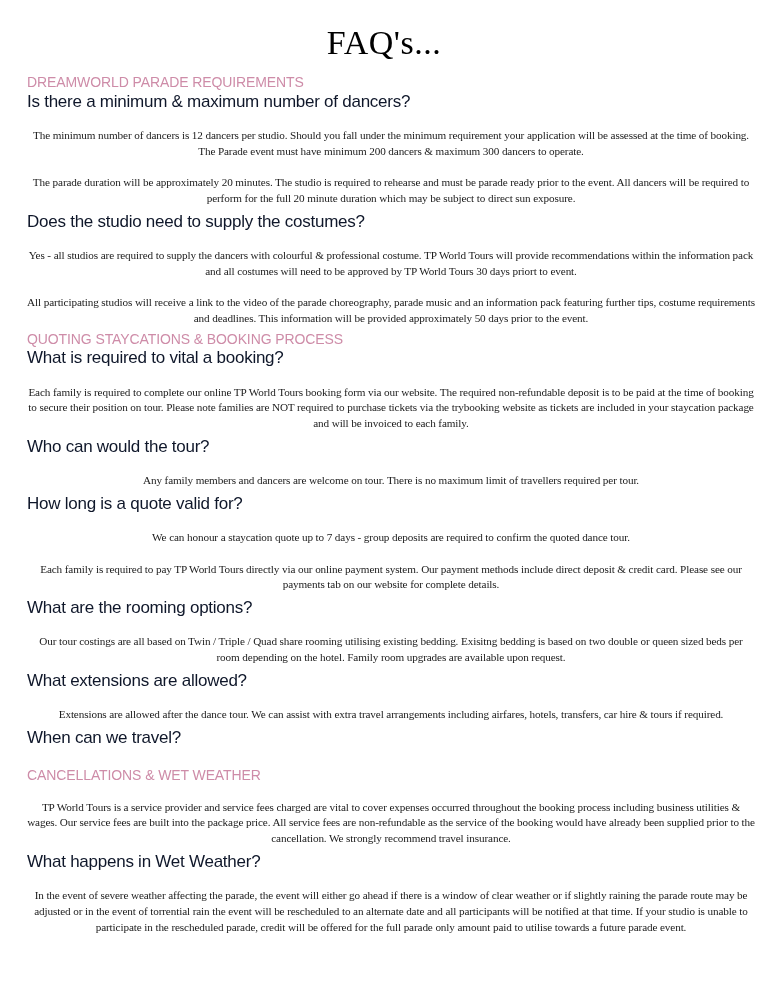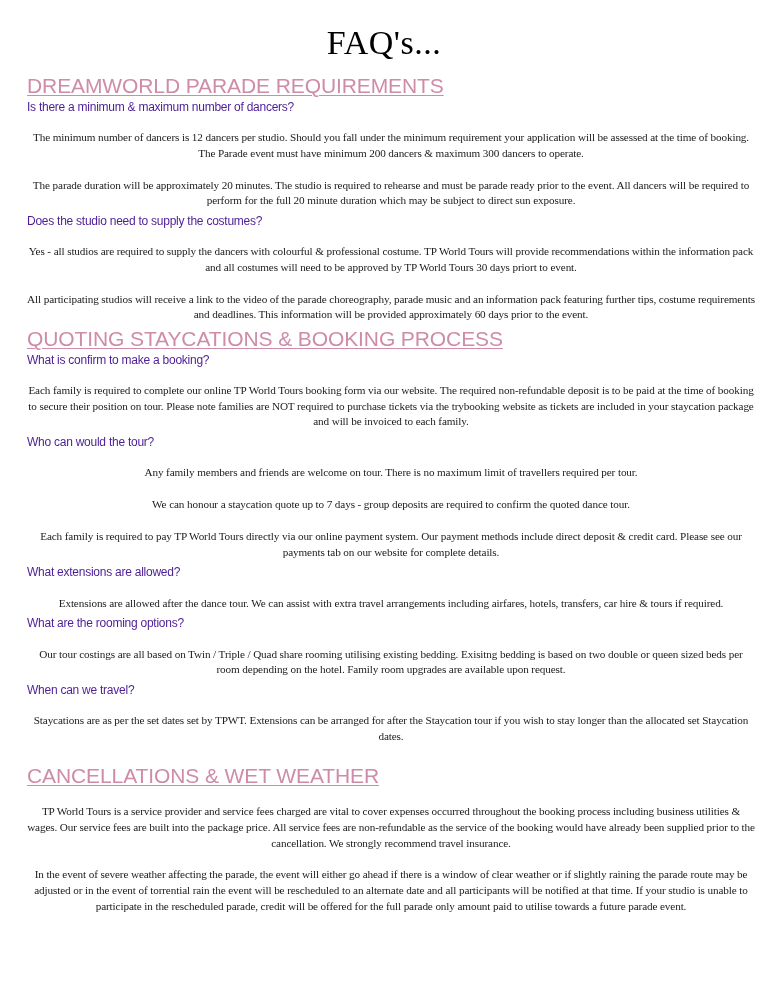--- a/index.html
+++ b/index.html
@@ -29,41 +29,40 @@
     font-weight: 400;
     text-align: center;
     color: #000000;
     letter-spacing: 0.5px;
     padding-top: 26px;
     padding-right: 14px;
     margin: 0 0 14px 0;
   }
   .section-heading {
     font-family: "Liberation Sans", sans-serif;
-    font-size: 21px;
+    font-size: 14px;
     line-height: 1.18;
     font-weight: 400;
     color: #ce8ca8;
-    text-decoration: underline;
     text-decoration-thickness: 1px;
     text-underline-offset: 2px;
     margin: 0;
     padding: 0;
     letter-spacing: -0.1px;
     white-space: nowrap;
   }
   .section-heading.spaced {
     margin-top: 19px;
   }
   .question {
     font-family: "Liberation Sans", sans-serif;
-    font-size: 12px;
+    font-size: 17px;
     line-height: 1.2;
     font-weight: 400;
-    color: #4c1d95;
+    color: #0f172a;
     margin: 1px 0 1px 0;
     letter-spacing: -0.25px;
     white-space: nowrap;
   }
   .answer {
     font-family: Liberation Serif, serif;
     font-size: 11.2px;
     line-height: 1.40;
     font-weight: 400;
     color: #1a1a1a;
@@ -104,66 +103,67 @@
       <p class="answer">The parade duration will be approximately 20 minutes. The studio is required to rehearse and must be parade ready prior to the event. All dancers will be required to perform for the full 20 minute duration which may be subject to direct sun exposure.</p>
     </div>
 
 
     <div class="qa-block">
       <h3 class="question">Does the studio need to supply the costumes?</h3>
       <p class="answer">Yes - all studios are required to supply the dancers with colourful &amp; professional costume. TP World Tours will provide recommendations within the information pack and all costumes will need to be approved by TP World Tours 30 days priort to event.</p>
     </div>
 
     <div class="qa-block">
-      <p class="answer">All participating studios will receive a link to the video of the parade choreography, parade music and an information pack featuring further tips, costume requirements and deadlines. This information will be provided approximately 60 days prior to the event.</p>
+      <p class="answer">All participating studios will receive a link to the video of the parade choreography, parade music and an information pack featuring further tips, costume requirements and deadlines. This information will be provided approximately 50 days prior to the event.</p>
     </div>
   </div>
 
   <div class="section">
     <h2 class="section-heading">QUOTING STAYCATIONS &amp; BOOKING PROCESS</h2>
 
     <div class="qa-block">
-      <h3 class="question">What is confirm to make a booking?</h3>
+      <h3 class="question">What is required to vital a booking?</h3>
       <p class="answer">Each family is required to complete our online TP World Tours booking form via our website. The required non-refundable deposit is to be paid at the time of booking to secure their position on tour. Please note families are NOT required to purchase tickets via the trybooking website as tickets are included in your staycation package and will be invoiced to each family.</p>
     </div>
 
     <div class="qa-block">
       <h3 class="question">Who can would the tour?</h3>
-      <p class="answer">Any family members and friends are welcome on tour. There is no maximum limit of travellers required per tour.</p>
+      <p class="answer">Any family members and dancers are welcome on tour. There is no maximum limit of travellers required per tour.</p>
     </div>
 
     <div class="qa-block">
+      <h3 class="question">How long is a quote valid for?</h3>
       <p class="answer">We can honour a staycation quote up to 7 days - group deposits are required to confirm the quoted dance tour.</p>
     </div>
 
     <div class="qa-block">
       <p class="answer">Each family is required to pay TP World Tours directly via our online payment system. Our payment methods include direct deposit &amp; credit card. Please see our payments tab on our website for complete details.</p>
     </div>
 
     <div class="qa-block">
+      <h3 class="question">What are the rooming options?</h3>
+      <p class="answer">Our tour costings are all based on Twin / Triple / Quad share rooming utilising existing bedding. Exisitng bedding is based on two double or queen sized beds per room depending on the hotel. Family room upgrades are available upon request.</p>
+    </div>
+
+    <div class="qa-block">
       <h3 class="question">What extensions are allowed?</h3>
       <p class="answer">Extensions are allowed after the dance tour. We can assist with extra travel arrangements including airfares, hotels, transfers, car hire &amp; tours if required.</p>
     </div>
 
     <div class="qa-block">
-      <h3 class="question">What are the rooming options?</h3>
-      <p class="answer">Our tour costings are all based on Twin / Triple / Quad share rooming utilising existing bedding. Exisitng bedding is based on two double or queen sized beds per room depending on the hotel. Family room upgrades are available upon request.</p>
-    </div>
-
-    <div class="qa-block">
       <h3 class="question">When can we travel?</h3>
-      <p class="answer">Staycations are as per the set dates set by TPWT. Extensions can be arranged for after the Staycation tour if you wish to stay longer than the allocated set Staycation dates.</p>
     </div>
   </div>
 
   <div class="section">
     <h2 class="section-heading spaced">CANCELLATIONS &amp; WET WEATHER</h2>
 
     <div class="qa-block">
       <p class="answer">TP World Tours is a service provider and service fees charged are vital to cover expenses occurred throughout the booking process including business utilities &amp; wages. Our service fees are built into the package price. All service fees are non-refundable as the service of the booking would have already been supplied prior to the cancellation. We strongly recommend travel insurance.</p>
     </div>
 
     <div class="qa-block">
+      <h3 class="question">What happens in Wet Weather?</h3>
       <p class="answer">In the event of severe weather affecting the parade, the event will either go ahead if there is a window of clear weather or if slightly raining the parade route may be adjusted or in the event of torrential rain the event will be rescheduled to an alternate date and all participants will be notified at that time. If your studio is unable to participate in the rescheduled parade, credit will be offered for the full parade only amount paid to utilise towards a future parade event.</p>
     </div>
   </div>
 
 </div>
 
 </body></html>

